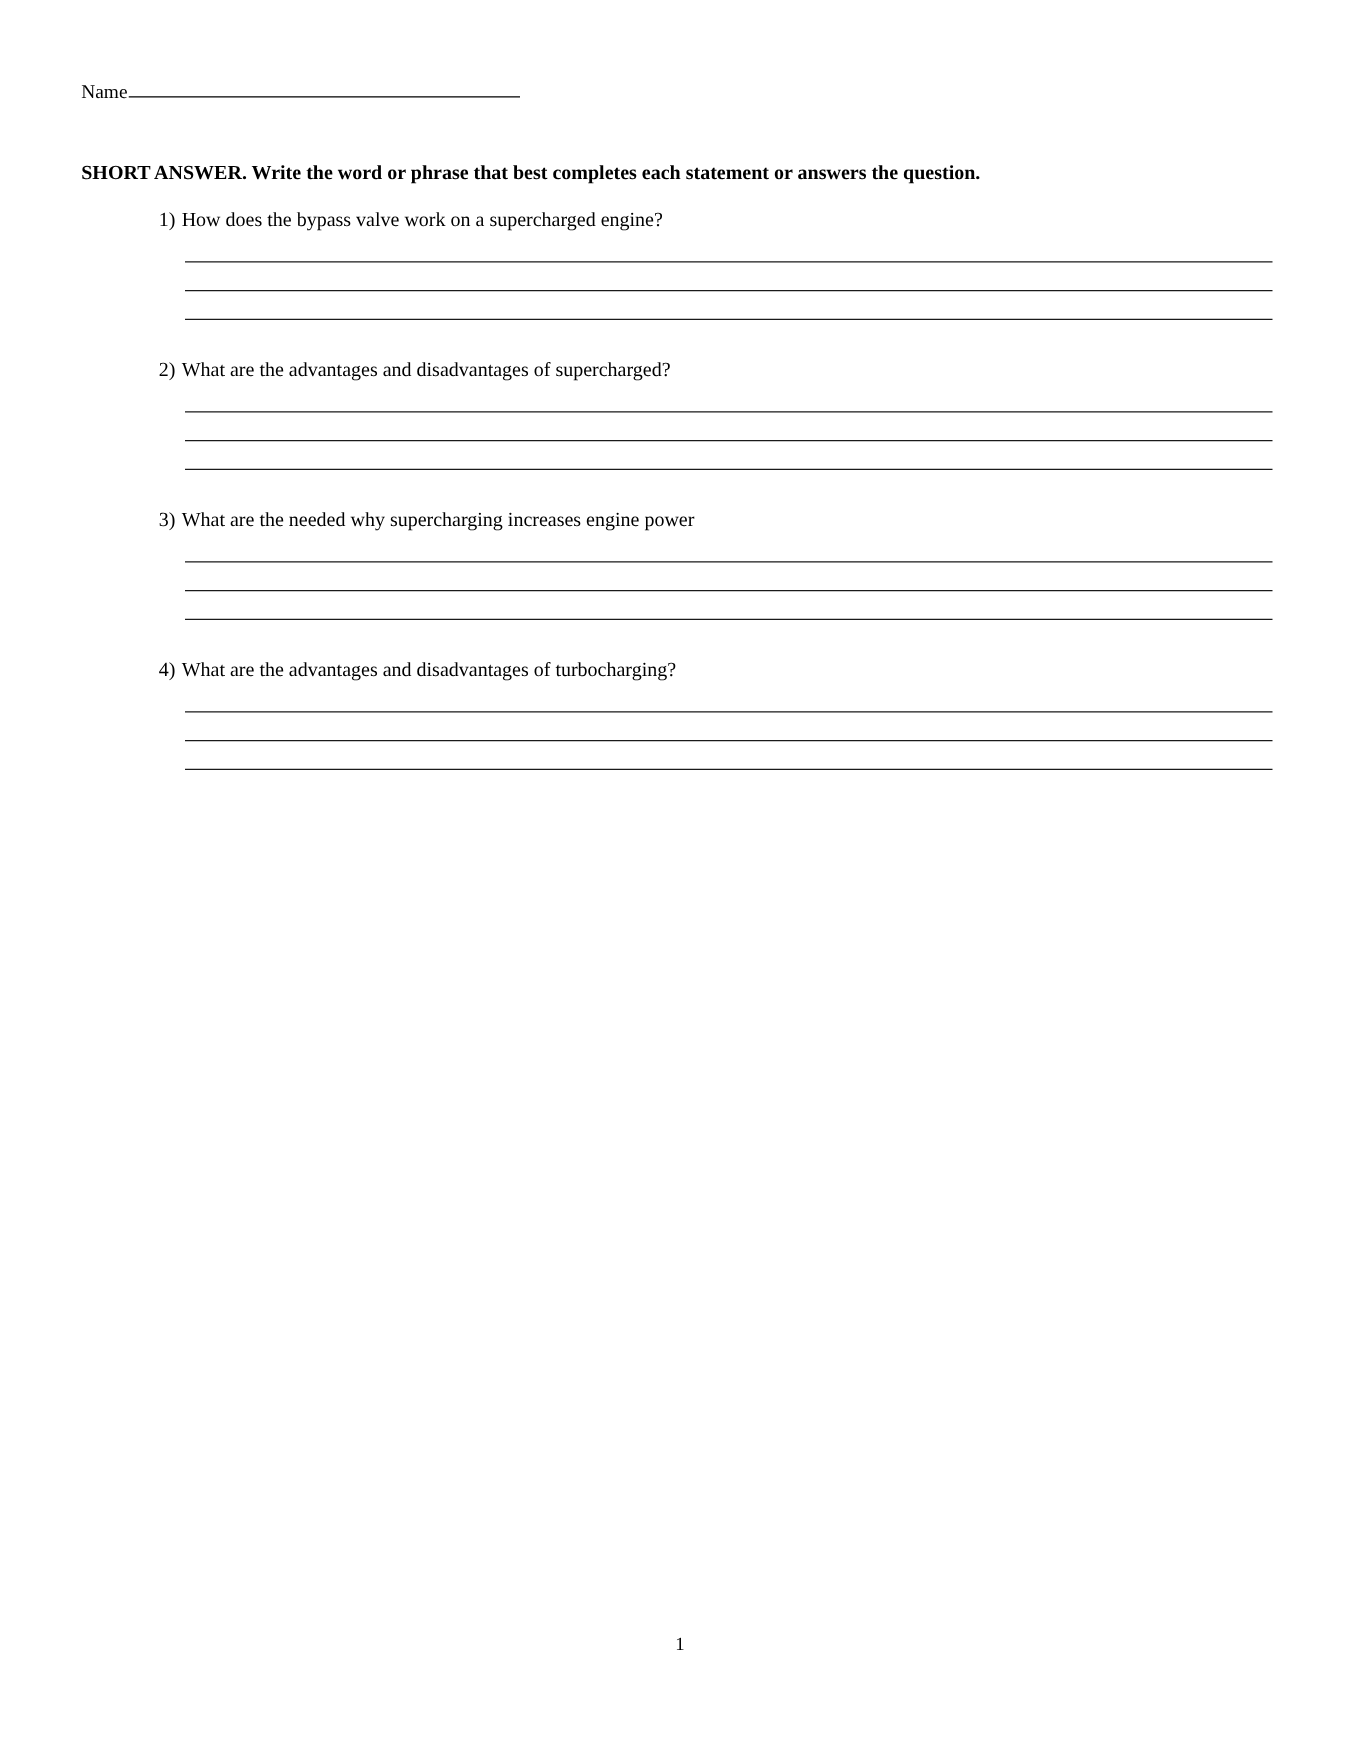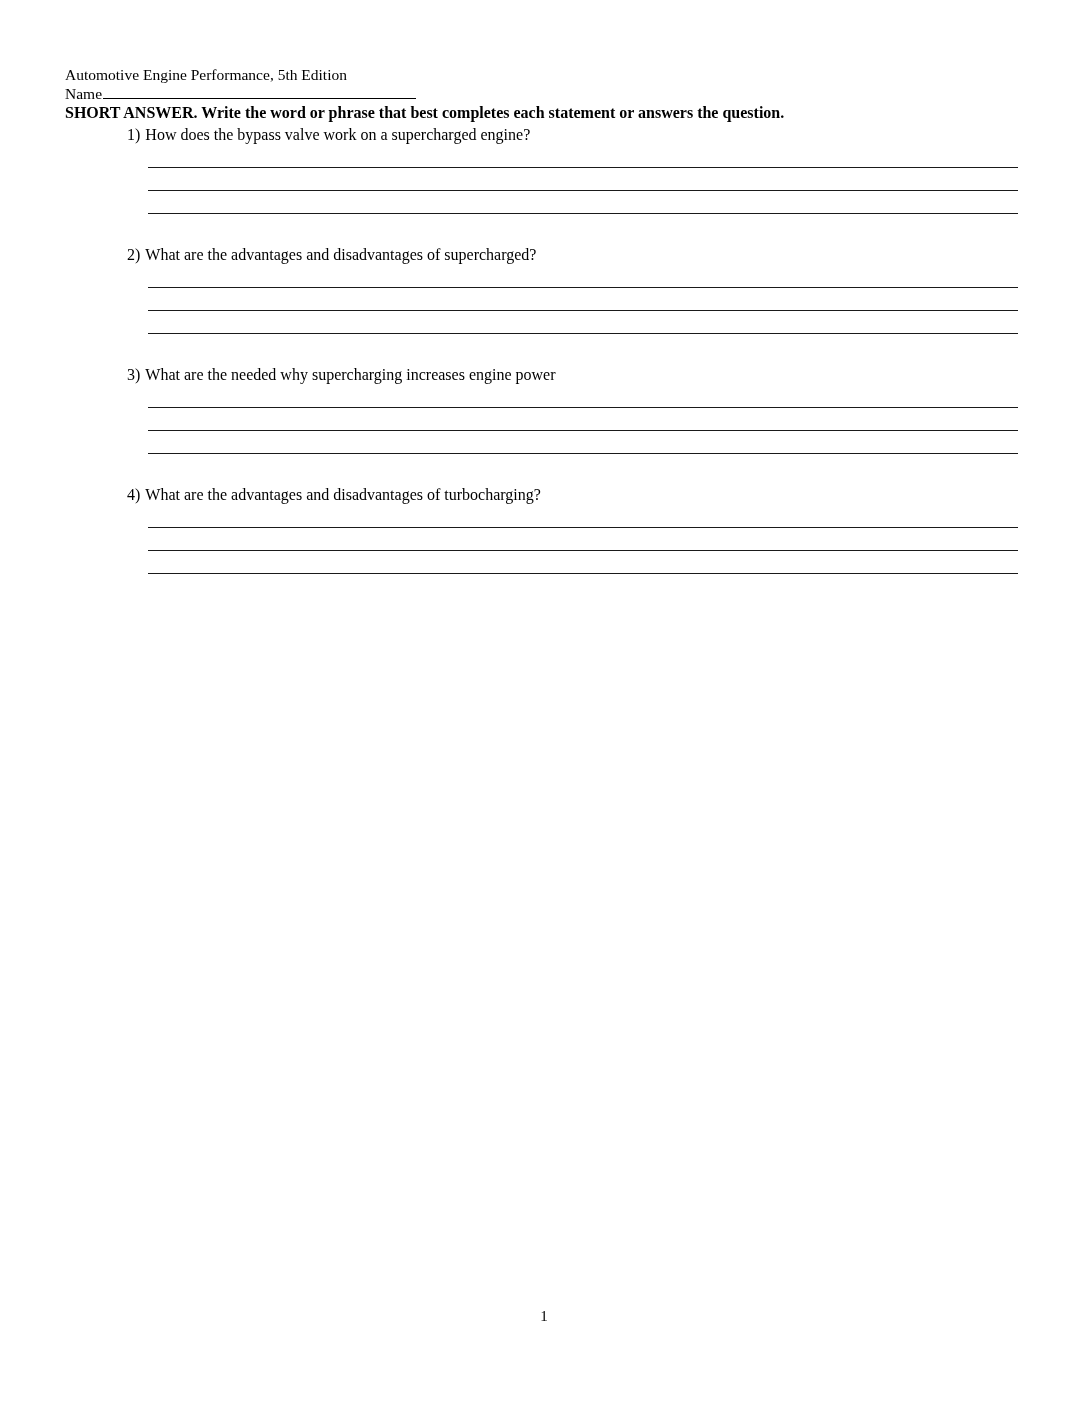--- a/index.html
+++ b/index.html
@@ -32,26 +32,27 @@
     white-space: pre;
   }
   .name-blank {
     display: inline-block;
     width: 313px;
     border-bottom: 1px solid #000000;
     height: 14px;
     margin-left: 1px;
   }
   .instructions {
+    margin-top: 46px;
     font-weight: bold;
     font-size: 16px;
     line-height: 20px;
   }
   .questions {
-    margin-top: 2px;
+    margin-top: 18px;
   }
   .question {
     margin-left: 62px;
     margin-bottom: 31px;
   }
   .q-text {
     font-size: 16px;
     line-height: 20px;
   }
   .q-number {
@@ -73,21 +74,20 @@
     text-align: center;
     font-size: 15px;
   }
 </style>
 </head>
 <body>
 
 <div class="page">
 
   <div class="header">
-    <div class="header-line">Automotive Engine Performance, 5th Edition</div>
   </div>
 
   <div class="name-row">
     <span class="name-label">Name</span>
     <span class="name-blank"></span>
   </div>
 
   <div class="instructions">SHORT ANSWER.  Write the word or phrase that best completes each statement or answers the question.</div>
 
   <div class="questions">

